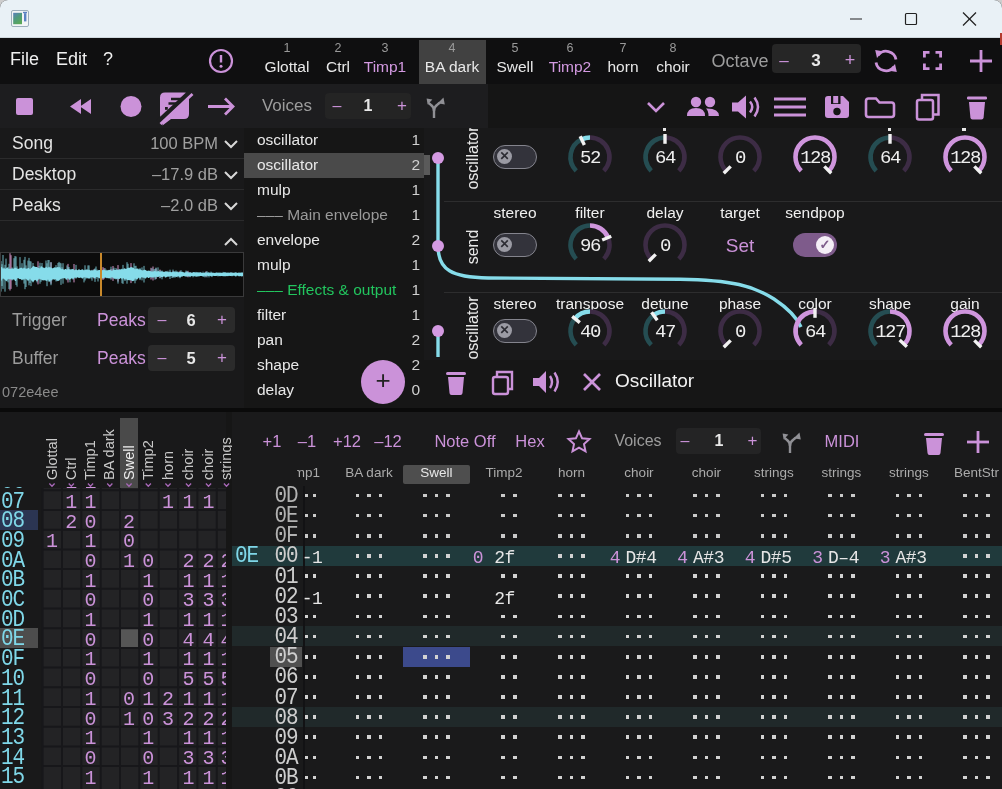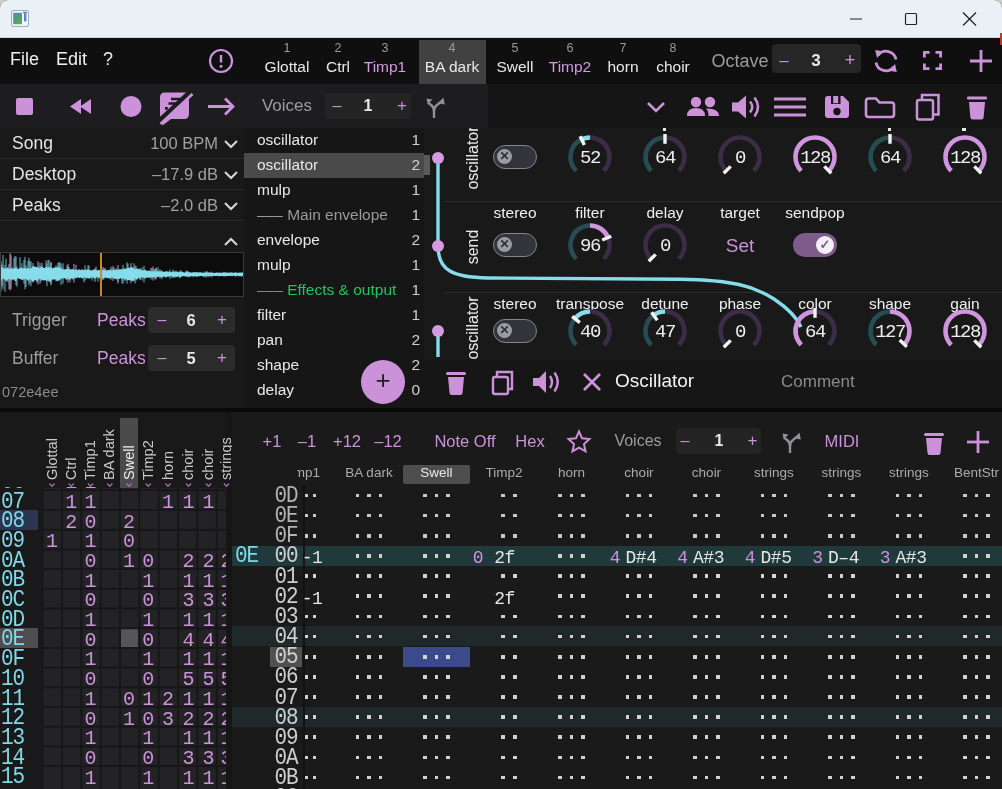--- a/index.html
+++ b/index.html
@@ -498,21 +498,20 @@
  <path d="M 89 18 L 95 18 L 102 11 L 102 33 L 95 26 L 89 26 Z"></path>
  <path d="M 106 16 Q 110 22 106 28" fill="none" stroke="#cb92d9" stroke-width="2.4"></path>
  <path d="M 110.5 12.5 Q 117 22 110.5 31.5" fill="none" stroke="#cb92d9" stroke-width="2.4"></path>
 </g>
 <g stroke="#cb92d9" stroke-width="2.6">
  <line x1="140" y1="14" x2="156" y2="30"></line>
  <line x1="156" y1="14" x2="140" y2="30"></line>
 </g>
 </svg>
     <div style="position:absolute;left:615.0px;top:370.0px;width:200px;text-align:left;font:normal 19px 'Liberation Sans',sans-serif;color:#f2f2f2;letter-spacing:0;white-space:nowrap;">Oscillator</div>
-    <div style="position:absolute;left:781.0px;top:372.0px;width:200px;text-align:left;font:normal 17px 'Liberation Sans',sans-serif;color:#8a8a8a;letter-spacing:0;white-space:nowrap;">Comment</div>
     <div class="abs" style="left:0;top:408px;width:1002px;height:4px;background:#0a0a0a;"></div>
     <div class="abs" style="left:1000.2px;top:33px;width:1.8px;height:12px;background:#b43a2e;"></div>
     <div class="abs" style="left:0;top:412px;width:226px;height:377px;background:#19191a;"></div>
     <div class="abs" style="left:43px;top:488px;width:183px;height:301px;background:#232325;"></div>
     <div class="abs" style="left:119.8px;top:418px;width:18.5px;height:70px;background:#4a4a4a;"></div>
     <svg class="abs" style="left:0;top:0" width="232" height="500">
       <g font-family="Liberation Sans,sans-serif" font-size="14.5">
         <text x="56.5" y="480" transform="rotate(-90 56.5 480)" fill="#c9c9c9">Glottal</text>
         <path d="M 49.4 483.5 L 52.0 486.2 L 54.6 483.5" stroke="#a868b8" stroke-width="1.3" fill="none"></path>
         <text x="75.8" y="480" transform="rotate(-90 75.8 480)" fill="#c9c9c9">Ctrl</text>

